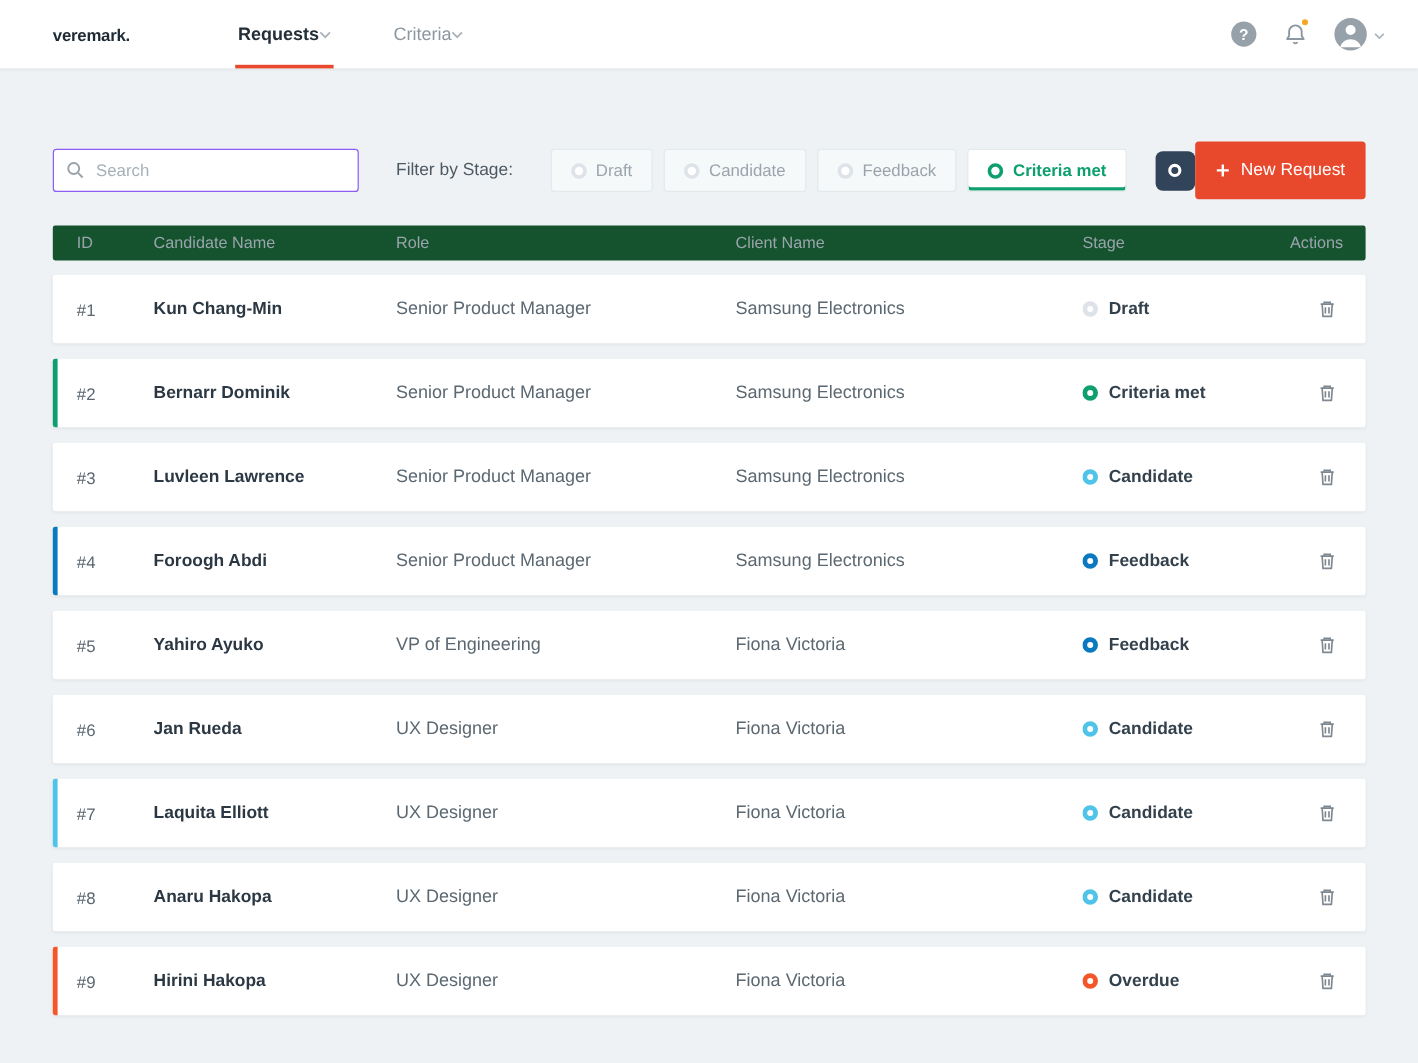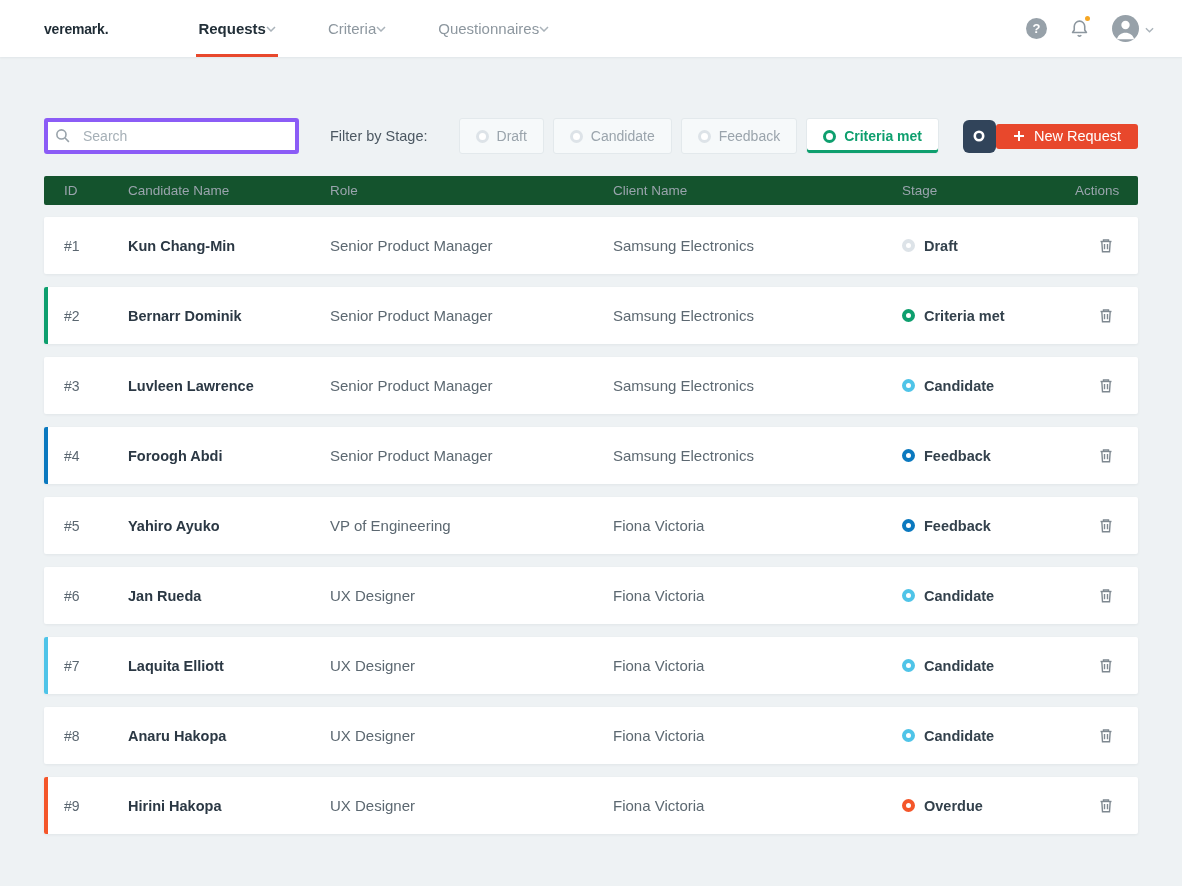--- a/index.html
+++ b/index.html
@@ -102,21 +102,21 @@
   
   .content { padding: 61px 44px 0 44px; }
   .toolbar { display: flex; align-items: center; }
   .search-box {
     position: relative;
     width: 255px;
   }
   .search-box input {
     width: 100%;
     height: 36px;
-    border: 4px solid #8b5cf6;
+    border: 1px solid #8b5cf6;
     border-radius: 3px;
     padding: 0 10px 0 35px;
     font-size: 14px;
     font-family: inherit;
     color: #3a4752;
     background: #fff;
     outline: none;
   }
   .search-box input::placeholder { color: #a6b0b7; }
   .search-box .search-icon {
@@ -155,21 +155,21 @@
   }
   .toolbar-spacer { flex: 1; }
   .legend-btn {
     width: 33px; height: 33px;
     border-radius: 6px;
     background: #31445a;
     border: none; cursor: pointer;
     display: flex; align-items: center; justify-content: center;
   }
   .new-request-btn {
-    height: 25px;
+    height: 48px;
     padding: 0 17px;
     background: var(--accent-red);
     color: #fff;
     border: none;
     border-radius: 3px;
     font-size: 14.5px;
     font-family: inherit;
     display: flex; align-items: center; gap: 9px;
     cursor: pointer;
   }
@@ -244,28 +244,20 @@
       </span>
     </button>
     <button class="nav-item">
       <span>Criteria</span>
       <span class="chev">
         <svg width="10" height="6" viewBox="0 0 10 6">
             <path d="M1 1l4 4 4-4" fill="none" stroke="currentColor" stroke-width="1.5"></path>
           </svg>
       </span>
     </button>
-    <button class="nav-item">
-      <span>Questionnaires</span>
-      <span class="chev">
-        <svg width="10" height="6" viewBox="0 0 10 6">
-            <path d="M1 1l4 4 4-4" fill="none" stroke="currentColor" stroke-width="1.5"></path>
-          </svg>
-      </span>
-    </button>
   </nav>
 
   <div class="header-right">
     <button class="help-btn">?</button>
     <button class="bell-btn">
       <svg width="21" height="21" viewBox="0 0 20 20" fill="none" stroke="#8d979f" stroke-width="1.5" stroke-linejoin="round">
         <path d="M10 3a5 5 0 0 0-5 5v3.4L3.4 13.8h13.2L15 11.4V8a5 5 0 0 0-5-5z"></path>
         <path d="M8.4 16.3a1.8 1.8 0 0 0 3.2 0"></path>
       </svg>
       <span class="bell-badge"></span>

